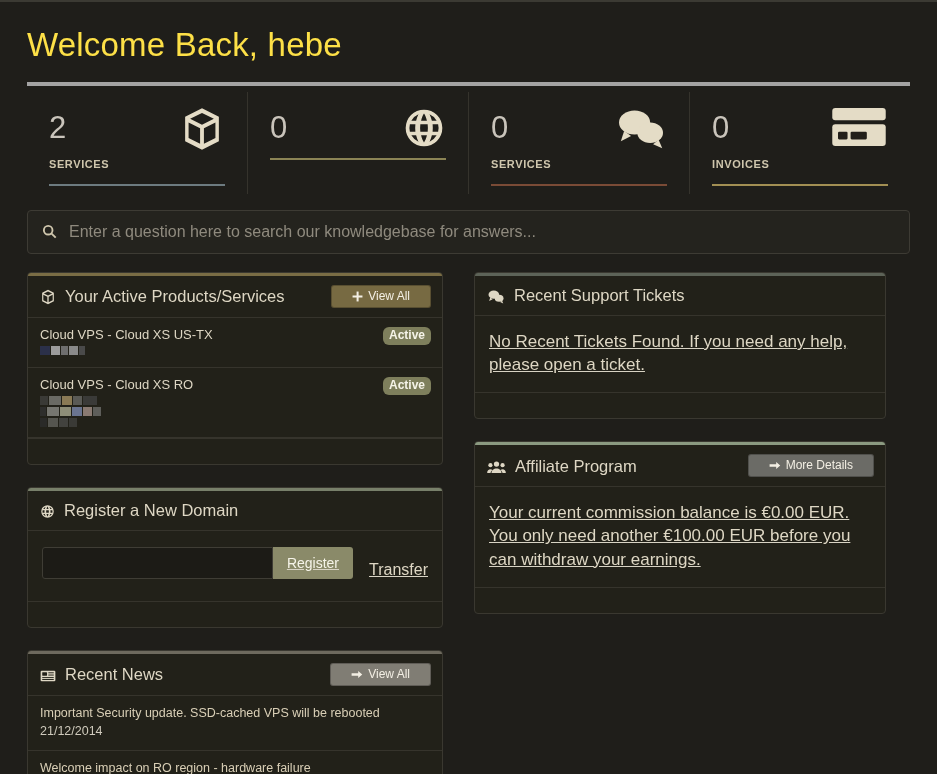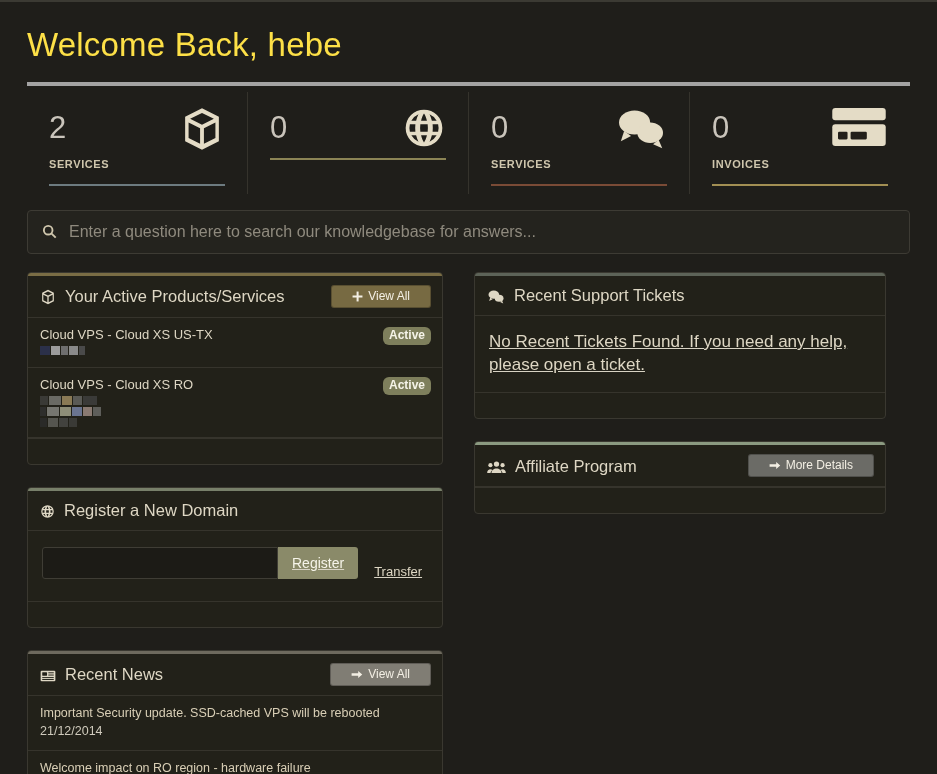--- a/index.html
+++ b/index.html
@@ -196,21 +196,21 @@
     padding: 0 14px;
     font-size: 14px;
     border-radius: 0 3px 3px 0;
     cursor: pointer;
     font-family: "Liberation Sans", sans-serif;
   }
   .domlink {
     display: flex;
     align-items: center;
     padding-left: 16px;
-    font-size: 13px;
+    font-size: 16px;
     color: #ded7c4;
     text-decoration: none;
     cursor: pointer;
   }
 
   
   .nrow {
     padding: 8px 12px 9px 12px;
     border-bottom: 1px solid #36342c;
   }
@@ -463,18 +463,21 @@
           </div>
           <div class="btn btn-gray">
             <span class="bicon">
               <svg width="12" height="11" viewBox="0 0 13 12" fill="currentColor">
                 <path d="M0.6 4.6h7.2V2.2l4.4 3.8-4.4 3.8V7.4H0.6z"></path>
               </svg>
             </span>
             <span>More Details</span>
           </div>
         </div>
+        <div class="panel-body">
+          <div class="bigtext">Your current commission balance is €0.00 EUR. You only need another €100.00 EUR before you can withdraw your earnings.</div>
+        </div>
         <div class="panel-foot"></div>
       </div>
 
     </div>
   </div>
 </div>
 
 </body></html>

